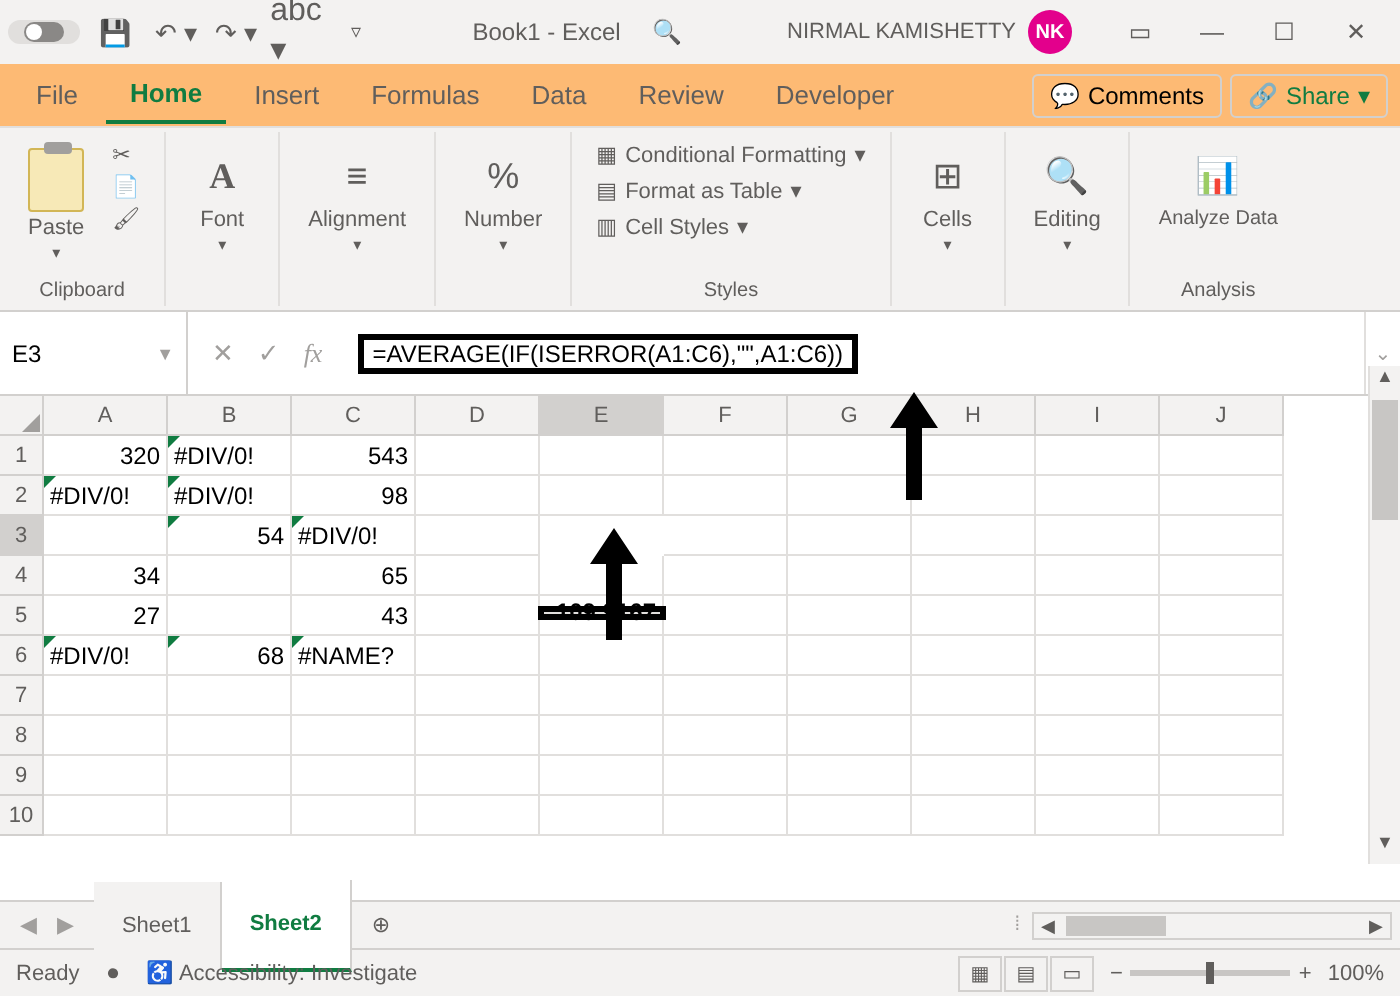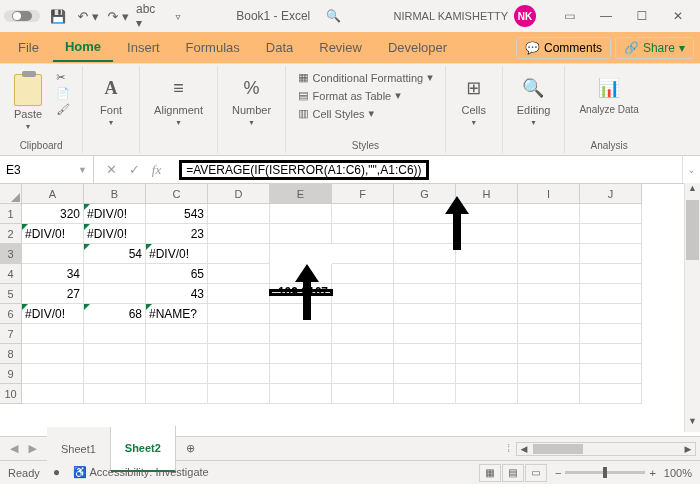--- a/index.html
+++ b/index.html
@@ -34,21 +34,21 @@
 .ribbon-group-content { flex: 1; display: flex; align-items: flex-start; gap: 4px; padding-top: 4px; }
 .ribbon-group-label { font-size: 10px; color: #605e5c; padding: 2px 0; text-align: center; }
 .rbtn { display: flex; flex-direction: column; align-items: center; justify-content: center; padding: 4px 6px; font-size: 11px; color: #605e5c; gap: 2px; cursor: pointer; }
 .rbtn-icon { width: 28px; height: 28px; display: flex; align-items: center; justify-content: center; font-size: 18px; }
 .rbtn-row { display: flex; flex-direction: column; gap: 1px; }
 .rbtn-small { display: flex; align-items: center; gap: 4px; font-size: 11px; padding: 1px 4px; color: #605e5c; cursor: pointer; }
 .paste-icon { position: relative; width: 28px; height: 32px; background: #f7e9b7; border: 1px solid #d2b656; border-radius: 2px; }
 .paste-icon::before { content: ''; position: absolute; top: -4px; left: 7px; width: 14px; height: 6px; background: #a19f9d; border-radius: 2px; }
 
 
-.formula-row { height: 28px; display: flex; align-items: stretch; border-bottom: 1px solid #d2d0ce; }
+.formula-row { height: 42px; display: flex; align-items: stretch; border-bottom: 1px solid #d2d0ce; }
 .name-box { width: 94px; border-right: 1px solid #d2d0ce; display: flex; align-items: center; padding: 0 6px; font-size: 12px; justify-content: space-between; background: #fff; }
 .name-box-dd { color: #a19f9d; font-size: 9px; }
 .fx-ctrls { display: flex; align-items: center; gap: 12px; padding: 0 12px; color: #a19f9d; font-size: 13px; }
 .fx-label { font-style: italic; font-family: serif; }
 .formula-input { flex: 1; display: flex; align-items: center; padding: 0 6px; font-size: 12px; position: relative; }
 .formula-box { border: 3px solid #000; padding: 0 4px; font-size: 12px; display: inline-block; }
 .formula-expand { width: 18px; display: flex; align-items: center; justify-content: center; color: #a19f9d; font-size: 10px; border-left: 1px solid #e1dfdd; }
 
 
 .arrow { position: absolute; z-index: 20; }
@@ -97,21 +97,21 @@
 <body>
 
 <div class="titlebar">
   <div class="titlebar-left">
     <div class="autosave">
       <div class="autosave-toggle"></div>
     </div>
     <div class="qa-btn">💾</div>
     <div class="qa-btn">↶ ▾</div>
     <div class="qa-btn">↷ ▾</div>
-    <div class="qa-btn" style="font-size:12px">abc ▾</div>
+    <div class="qa-btn" style="font-size:16px">abc ▾</div>
     <div class="qa-btn" style="font-size:10px">▿</div>
   </div>
   <div class="titlebar-center">
     <span>Book1 - Excel</span>
     <div class="search-box">
       <span>🔍</span>
     </div>
   </div>
   <div class="titlebar-right">
     <div class="user">
@@ -277,21 +277,21 @@
       <div class="cell"></div>
       <div class="cell"></div>
       <div class="cell"></div>
       <div class="cell"></div>
       <div class="cell"></div>
       <div class="cell"></div>
       <div class="cell"></div>
       <div class="rowh">2</div>
       <div class="cell text-left">#DIV/0!<div class="err-tri"></div></div>
       <div class="cell text-left">#DIV/0!<div class="err-tri"></div></div>
-      <div class="cell">23</div>
+      <div class="cell">98</div>
       <div class="cell"></div>
       <div class="cell"></div>
       <div class="cell"></div>
       <div class="cell"></div>
       <div class="cell"></div>
       <div class="cell"></div>
       <div class="cell"></div>
       <div class="rowh sel">3</div>
       <div class="cell"></div>
       <div class="cell">54<div class="err-tri"></div></div>

